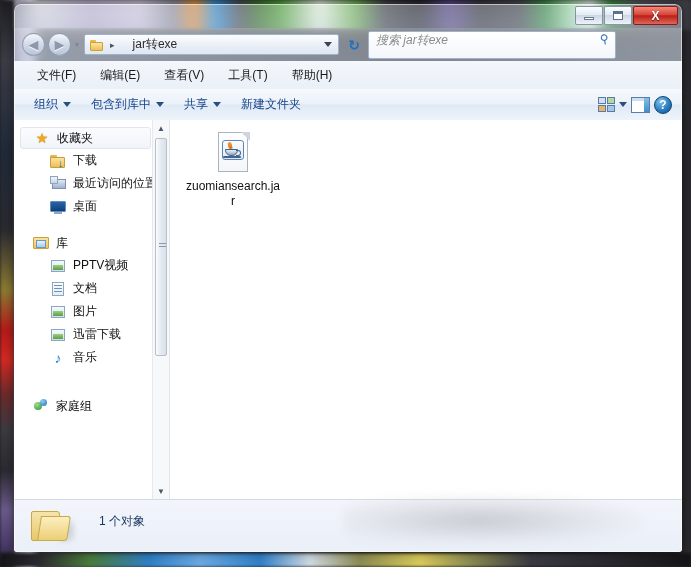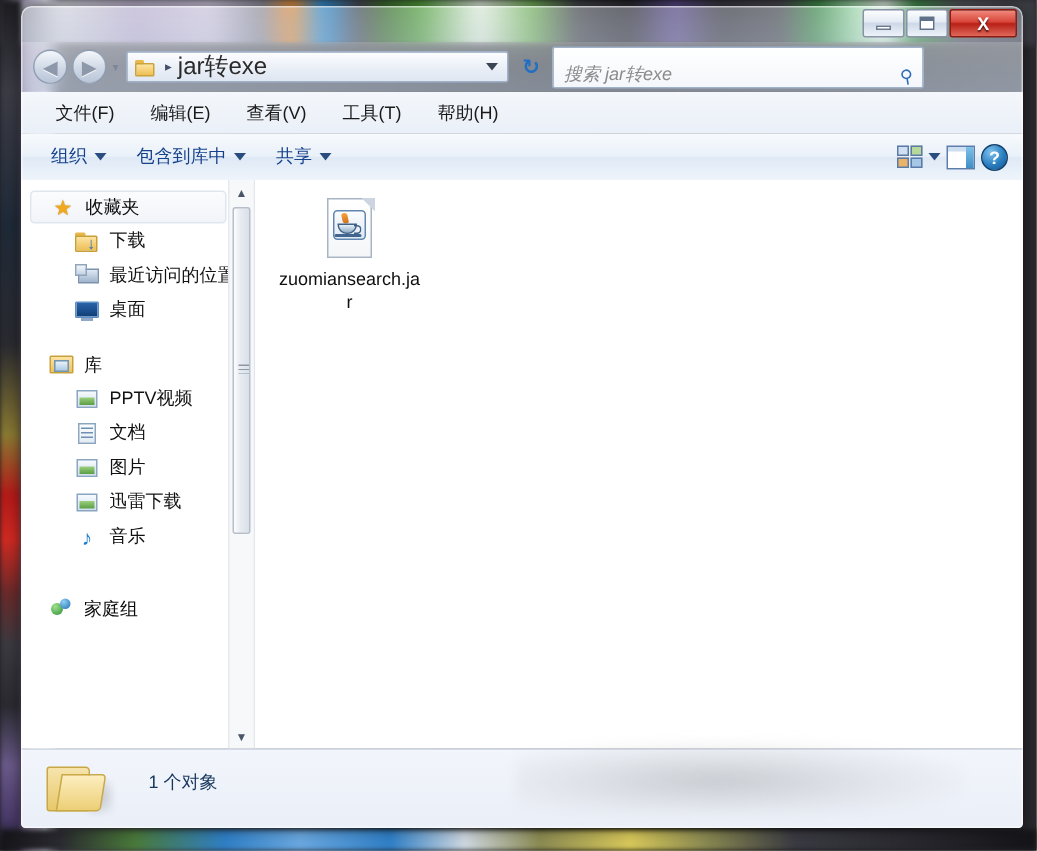--- a/index.html
+++ b/index.html
@@ -148,39 +148,39 @@
     border-radius:1px 1px 0 0;
   }
   .crumb-folder:after {
     content:''; position:absolute; left:0; top:3px;
     width:13px; height:9px;
     background: linear-gradient(180deg,#fde4a0,#eec055);
     border:1px solid #caa33c; border-radius:1px;
     box-sizing:border-box;
   }
   .crumb-sep { font-size: 9px; color: #44506a; margin: 0 4px 0 5px; }
-  .crumb-text { font-size: 16px; color: #2a2a2a; }
+  .crumb-text { font-size: 12px; color: #2a2a2a; margin-left: 14px; }
   .crumb-caret {
     position: absolute; right: 6px; top: 7px;
     width: 0; height: 0;
     border-left: 4px solid transparent;
     border-right: 4px solid transparent;
     border-top: 5px solid #3a4454;
   }
   #refreshbtn {
     margin-left: 5px; width: 20px; height: 20px;
     display: flex; align-items: center; justify-content: center;
     color: #1f6fc4; font-size: 14px; font-weight: bold;
   }
   #searchbox {
     margin-left: 4px; width: 248px; height: 28px;
     background: linear-gradient(180deg,#ffffff,#f3f6fb);
     border: 1px solid #9fb2c9;
     border-radius: 2px;
-    display: flex; align-items: flex-end; justify-content: space-between;
+    display: flex; align-items: flex-start; justify-content: space-between;
     box-sizing: border-box;
   }
   #search-input-text {
     font-size: 12px; font-style: italic; color: #8b8b8b;
     margin-left: 7px;
   }
   #search-icon {
     margin-right: 6px; color: #2f6fb5; font-size: 12px;
     transform: rotate(-10deg);
   }
@@ -533,20 +533,23 @@
       <span class="tb-caret"></span>
     </div>
     <div class="tb-item">
       <span>包含到库中</span>
       <span class="tb-caret"></span>
     </div>
     <div class="tb-item">
       <span>共享</span>
       <span class="tb-caret"></span>
     </div>
+    <div class="tb-item">
+      <span>新建文件夹</span>
+    </div>
 
     <div id="tb-right">
       <span id="view-icon">
         <i></i>
           <i></i>
           <i></i>
           <i></i>
       </span>
       <span class="tb-caret"></span>
       <span id="pane-icon">

